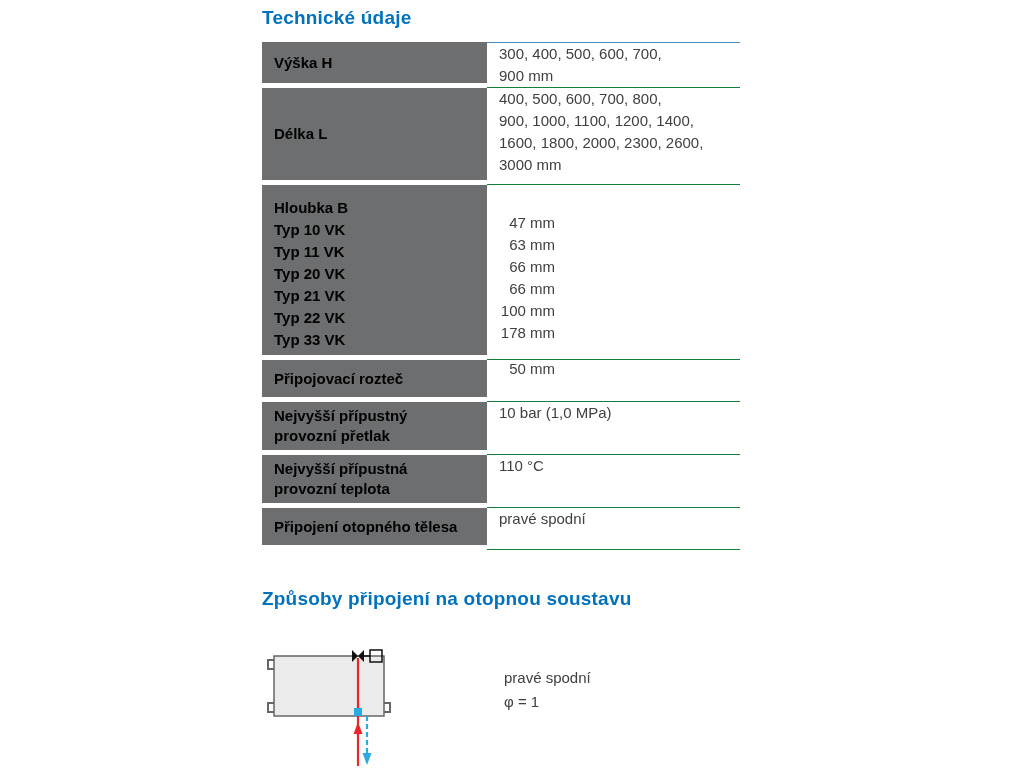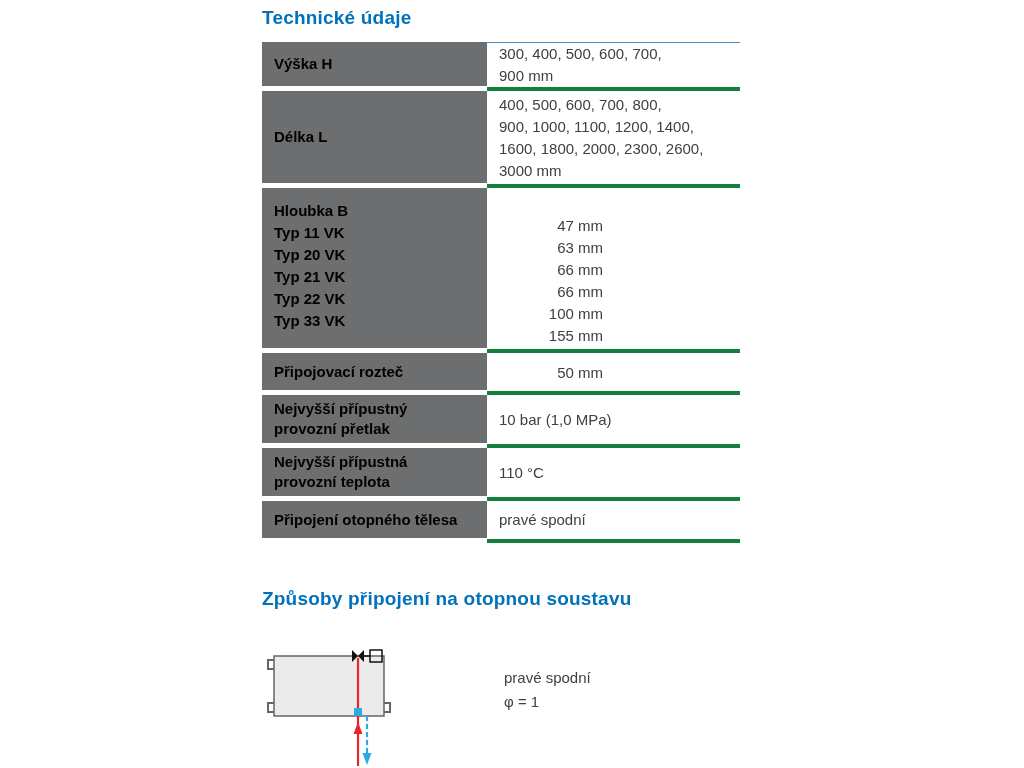--- a/index.html
+++ b/index.html
@@ -20,33 +20,33 @@
 
   .row { display:flex; align-items:stretch; }
   .lbl {
     width:225px; background:#6d6e70; color:#000000;
     font-weight:bold; font-size:15px;
     display:flex; align-items:center;
     padding:4px 12px; margin-bottom:5px;
   }
   .lbl-text { white-space:pre-line; line-height:20px; }
   .val {
-    flex:1; border-bottom:4px solid #15803d;
-    display:flex; flex-direction:column; justify-content:center;
+    flex:1; border-bottom:1px solid #15803d;
+    display:flex; flex-direction:column; 
     padding-left:12px; font-size:15px; color:#404041;
   }
   .row:first-child .val { border-top:1px solid #4a8fbe; }
   .val-text { white-space:pre-line; line-height:22px; }
 
   
   .lbl-hloubka { display:block; padding-top:12px; }
   .lbl-hloubka div { line-height:22px; }
   .val-hloubka { display:block; padding-top:27px; }
   .val-hloubka .num { line-height:22px; }
-  .num { display:block; width:56px; text-align:right;margin-left:48px; }
+  .num { display:block; width:56px; text-align:right; }
 
   
   .diagram-wrap { position:absolute; left:262px; top:648px; display:flex; align-items:flex-start; }
   .diagram-svg { display:block; }
   .diagram-caption { margin-left:102px; margin-top:18px; font-size:15px; color:#404041; }
   .diagram-caption div { line-height:24px; }
 </style>
 </head>
 <body>
 
@@ -74,33 +74,34 @@
         <span class="val-text">400, 500, 600, 700, 800,
 900, 1000, 1100, 1200, 1400,
 1600, 1800, 2000, 2300, 2600,
 3000 mm</span>
       </div>
     </div>
 
     <div class="row" style="min-height:165px">
       <div class="lbl lbl-hloubka">
         <div>Hloubka B</div>
+        <div>Typ 10 VK</div>
         <div>Typ 11 VK</div>
         <div>Typ 20 VK</div>
         <div>Typ 21 VK</div>
         <div>Typ 22 VK</div>
         <div>Typ 33 VK</div>
       </div>
       <div class="val val-hloubka">
         <span class="num">47 mm</span>
         <span class="num">63 mm</span>
         <span class="num">66 mm</span>
         <span class="num">66 mm</span>
         <span class="num">100 mm</span>
-        <span class="num">155 mm</span>
+        <span class="num">178 mm</span>
       </div>
     </div>
 
     <div class="row" style="min-height:42px">
       <div class="lbl">
         <span class="lbl-text">Připojovací rozteč</span>
       </div>
       <div class="val">
         <span class="num">50 mm</span>
       </div>

